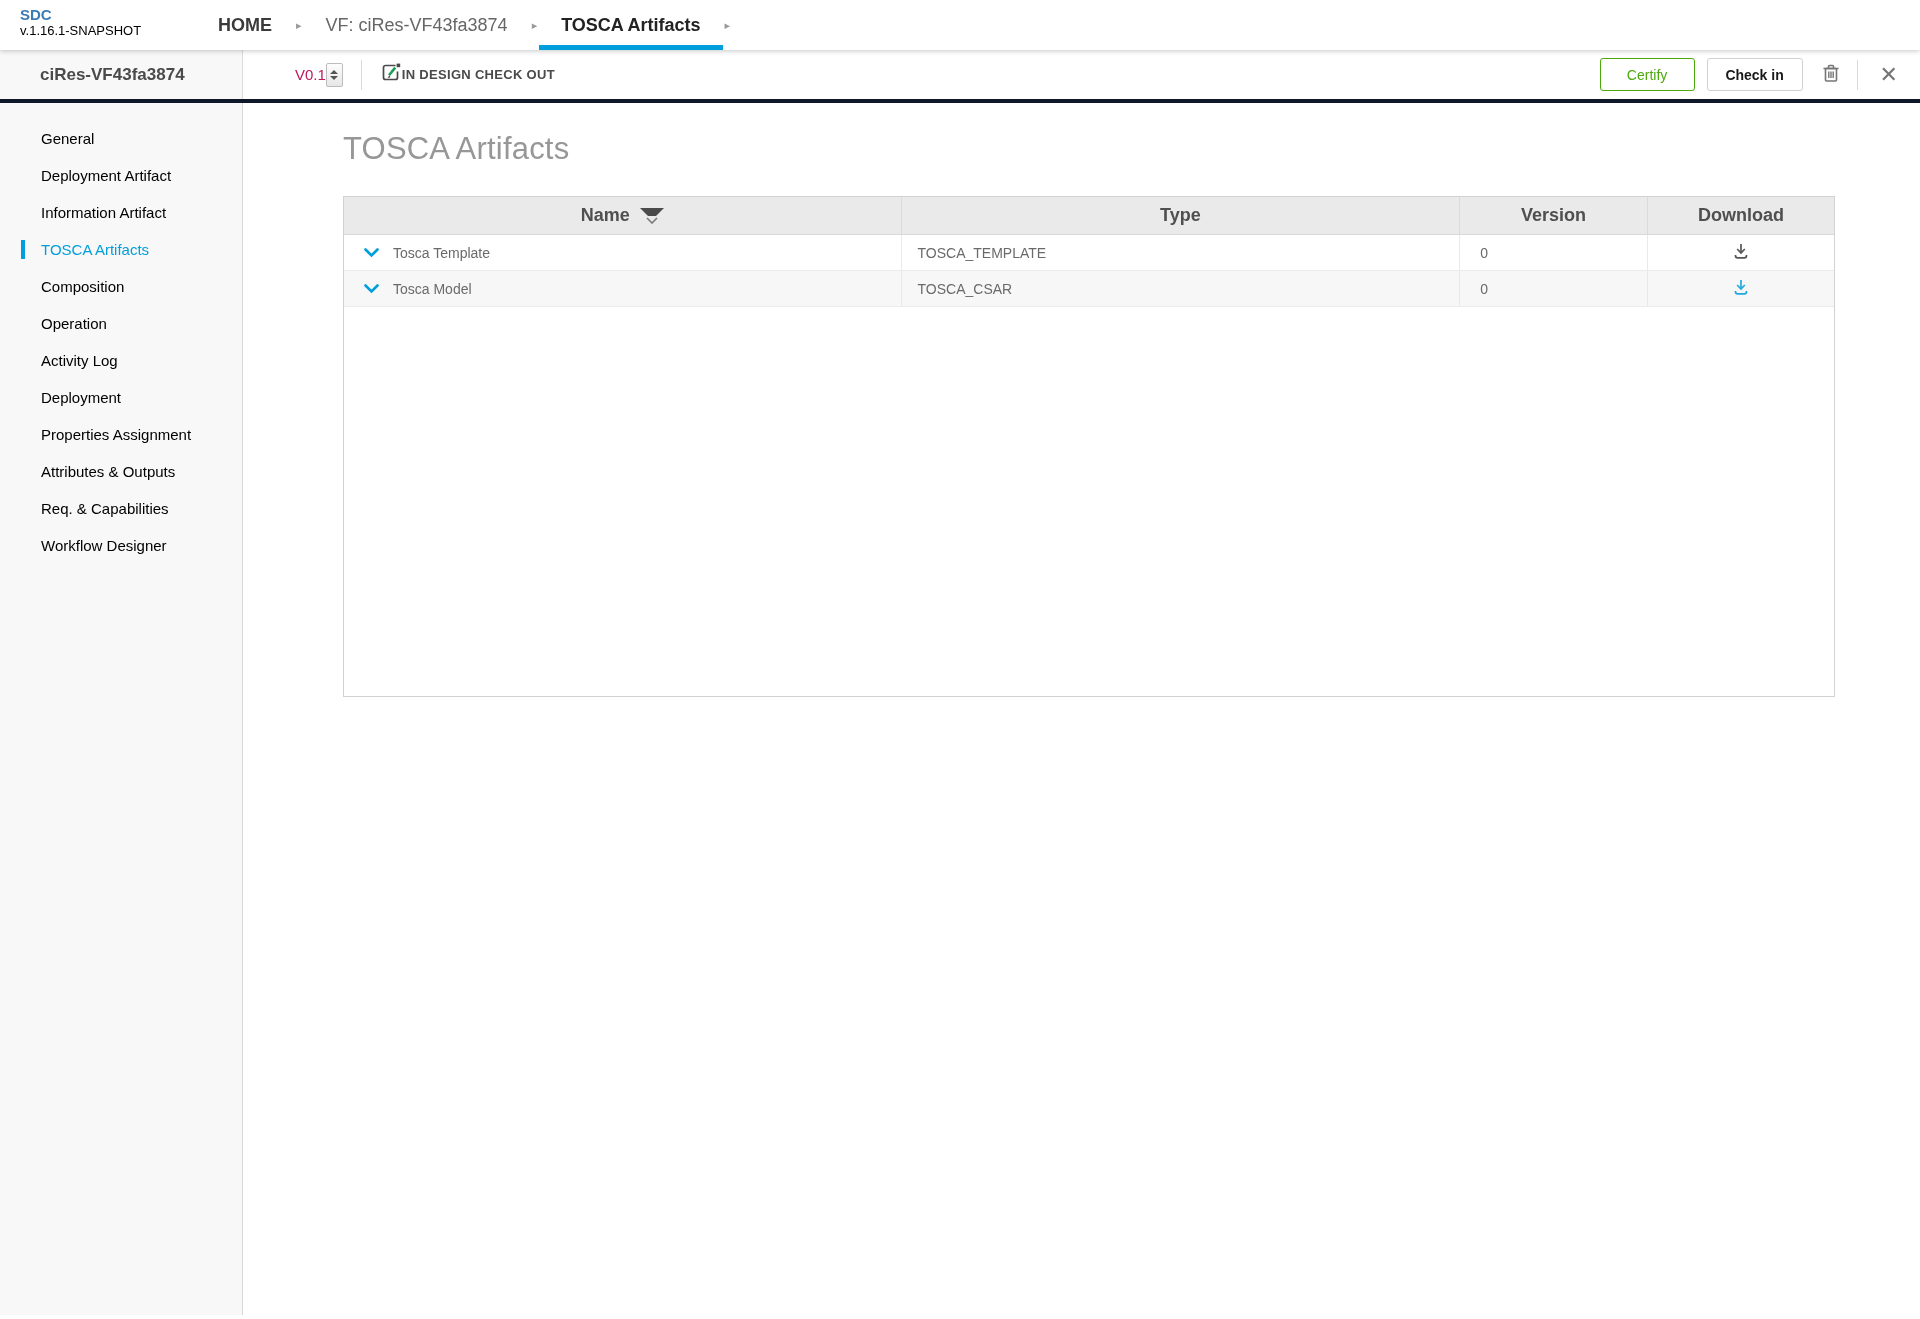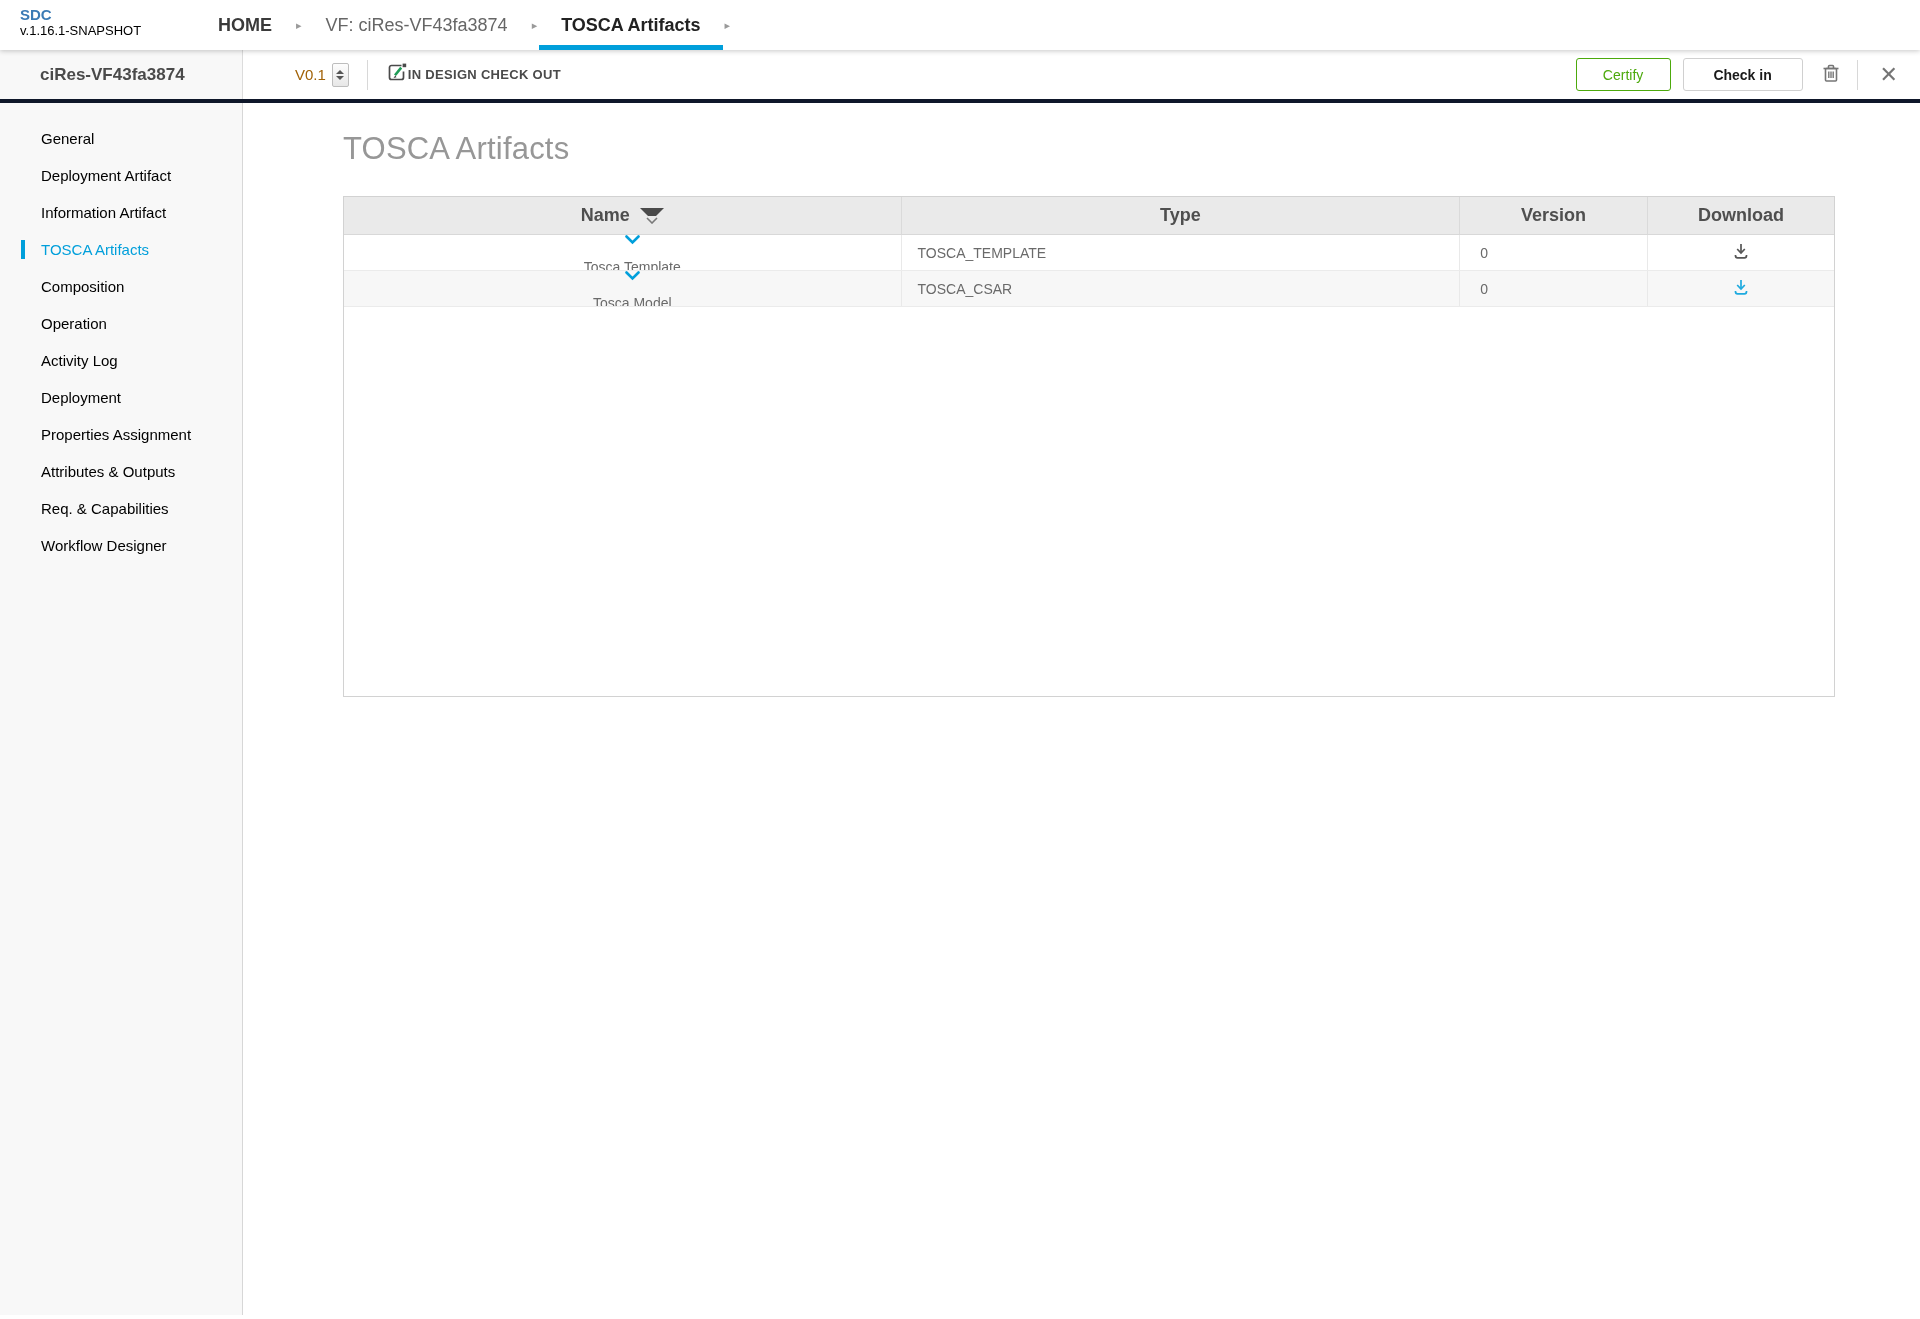--- a/index.html
+++ b/index.html
@@ -20,34 +20,34 @@
   .tab.active::after { content:""; position:absolute; left:0; right:0; bottom:0; height:5px; background:#009fdb; }
   .crumb-arrow { color:#9a9a9a; font-size:11px; padding:0 2px; }
 
   
   .hdr { position:relative; height:53px; display:flex; align-items:center; background:#fff;
          border-bottom:4px solid #0f172a; z-index:10; }
   .hdr-left { width:243px; height:100%; background:#f8f8f8; border-right:1px solid #dcdcdc;
               display:flex; align-items:center; padding-left:40px; flex:none; }
   .comp-title { font-size:17px; font-weight:bold; color:#4a4a4a; }
   .version-ctrl { display:flex; align-items:center; margin-left:52px; }
-  .version-label { font-size:15px; color:#a16207; margin-right:6px; }
+  .version-label { font-size:15px; color:#be185d; }
   .version-spinner { width:17px; height:24px; border:1px solid #bdbdbd; border-radius:2px;
                      background:linear-gradient(#fdfdfd,#e7e7e7); display:flex; flex-direction:column;
                      align-items:center; justify-content:center; gap:2px; cursor:pointer; }
   .spin-up { width:0; height:0; border-left:4px solid transparent; border-right:4px solid transparent; border-bottom:4px solid #555; }
   .spin-down { width:0; height:0; border-left:4px solid transparent; border-right:4px solid transparent; border-top:4px solid #555; }
   .vdiv { width:1px; height:30px; background:#d8d8d8; margin:0 18px; }
   .status { display:flex; align-items:center; }
   .status-text { font-size:13px; font-weight:bold; color:#4a4a4a; letter-spacing:.3px; }
 
   .hdr-actions { margin-left:auto; display:flex; align-items:center; margin-right:16px; }
   .btn { height:33px; border-radius:3px; background:#fff; font-size:14px; font-family:inherit; cursor:pointer; }
   .btn-certify { width:95px; border:1px solid #4ca90c; color:#4ca90c; margin-right:12px; }
-  .btn-checkin { width:120px; border:1px solid #d0d0d0; color:#191919; font-weight:600; }
+  .btn-checkin { width:96px; border:1px solid #d0d0d0; color:#191919; font-weight:600; }
   .icon-btn { background:none; border:none; cursor:pointer; display:flex; align-items:center; justify-content:center; }
   .trash-btn { margin-left:18px; }
   .actions-div { width:1px; height:30px; background:#d8d8d8; margin:0 16px; }
   .close-btn { font-size:22px; color:#757575; line-height:20px; padding:0 6px; }
 
   
   .body-row { display:flex; height:1212px; }
   .sidebar { width:243px; flex:none; background:#f8f8f8; border-right:1px solid #d7d7d7;
              padding-top:17px; height:1212px; }
   .side-item { position:relative; height:37px; display:flex; align-items:center; padding-left:41px;
@@ -63,21 +63,21 @@
   .thead { height:38px; background:#eaeaea; border-bottom:1px solid #d8d8d8; }
   .th { display:flex; align-items:center; justify-content:center; font-size:18px; font-weight:bold;
         color:#4f4f4f; border-right:1px solid #dadada; cursor:pointer; }
   .th:last-child { border-right:none; }
   .sort-wrap { display:flex; flex-direction:column; align-items:center; margin-left:10px; gap:1px; }
   .trow { height:36px; border-bottom:1px solid #ebebeb; cursor:pointer; }
   .trow.odd { background:#f7f7f7; }
   .td { display:flex; align-items:center; font-size:14px; color:#6a6a6a; border-right:1px solid #e9e9e9;
         overflow:hidden; white-space:nowrap; }
   .td:last-child { border-right:none; }
-  .td-name { padding-left:20px; gap:14px;flex-direction:column; }
+  .td-name { padding-left:20px; gap:14px; }
   .td-type { padding-left:16px; }
   .td-ver  { padding-left:20px; }
   .td-dl   { justify-content:center; }
   .dl-dark svg { stroke:#555; }
   .dl-blue svg { stroke:#1eaadf; }
   .chev svg { display:block; }
 </style>
 </head>
 <body>
 

